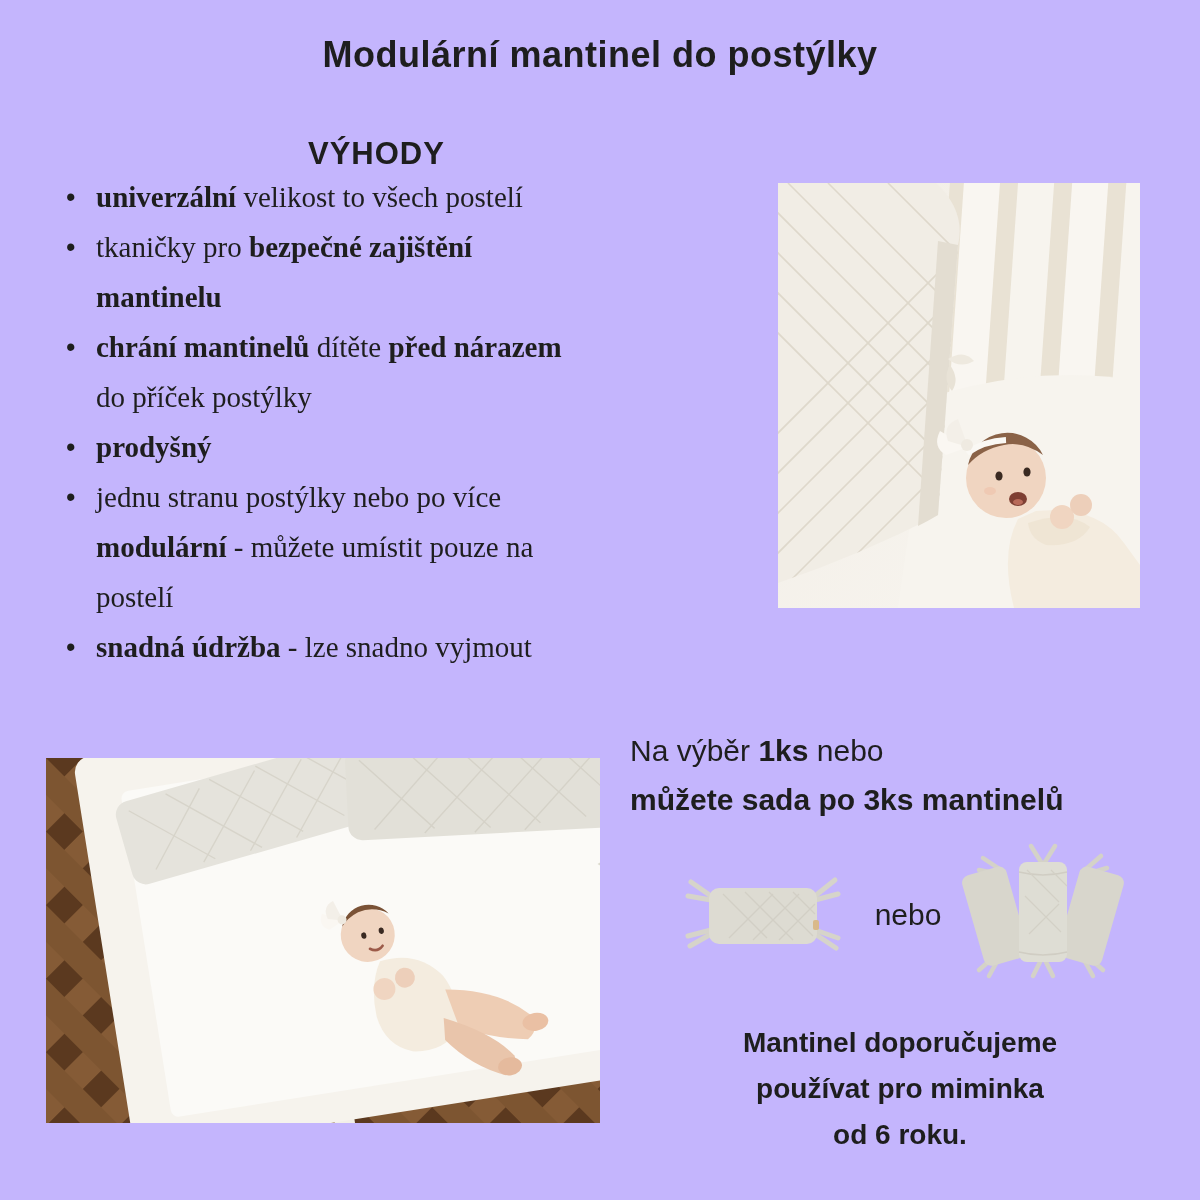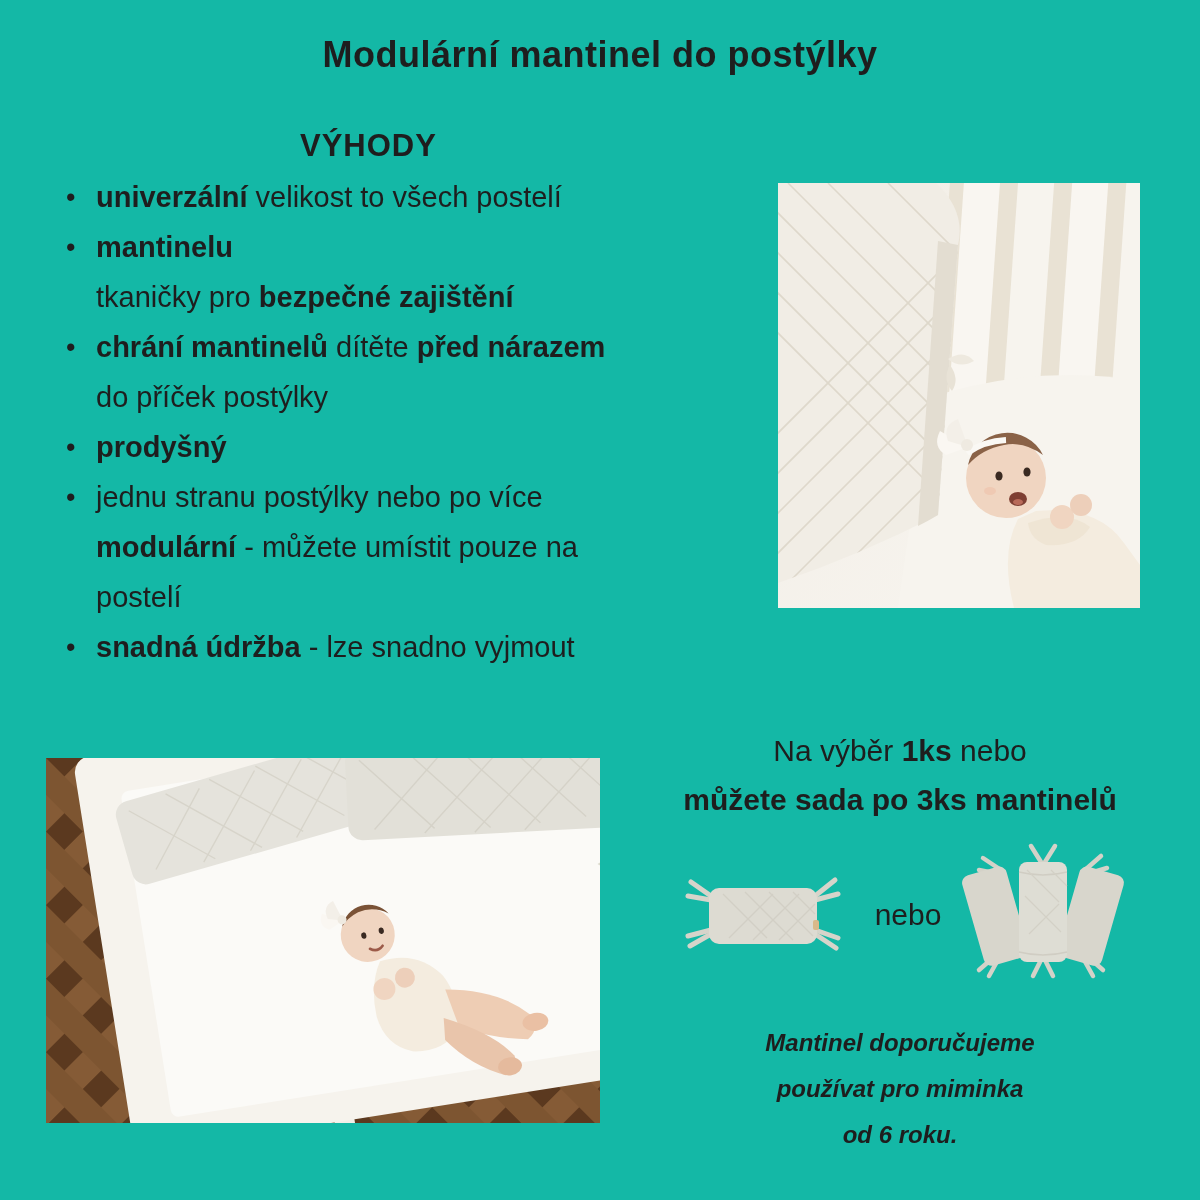--- a/index.html
+++ b/index.html
@@ -1,54 +1,54 @@
 <!DOCTYPE html>
 <html><head>
 <meta charset="utf-8">
 <style>
   html,body{margin:0;padding:0;background:#ffffff;}
   .page{
-    position:relative;width:1200px;height:1200px;background:#14b8a6;
+    position:relative;width:1200px;height:1200px;background:#c4b5fd;
     font-family:"Liberation Sans",sans-serif;color:#1e1e1e;overflow:hidden;
   }
   b{font-weight:700;}
   .title{
     position:absolute;top:34px;left:0;width:1200px;margin:0;
     text-align:center;font-size:36px;font-weight:600;letter-spacing:.5px;
   }
   .adv-heading{
-    position:absolute;top:120px;left:292px;margin:8px;
+    position:absolute;top:120px;left:292px;margin:16px;
     font-size:31px;font-weight:700;letter-spacing:1px;
   }
   .adv-list{
     position:absolute;top:172px;left:62px;width:680px;
     font-size:29px;line-height:50px;
   }
   .adv-item{display:flex;align-items:flex-start;}
   .adv-dot{flex:0 0 30px;width:30px;text-align:left;padding-left:4px;font-size:27px;line-height:50px;}
-  .adv-body{flex:1;}
+  .adv-body{flex:1;font-family:Liberation Serif, serif;}
   .adv-line{white-space:nowrap;}
   .photo{position:absolute;margin:0;padding:0;display:block;}
   .photo svg{display:block;}
   .photo-top{left:778px;top:183px;width:362px;height:425px;}
   .photo-bottom{left:46px;top:758px;width:554px;height:365px;}
   .offer{
     position:absolute;left:630px;top:726px;width:540px;
-    text-align:center;font-size:30px;line-height:49px;
+    font-size:30px;line-height:49px;
   }
   .thumb{position:absolute;}
   .thumb-single{left:683px;top:864px;}
   .thumb-set{left:955px;top:840px;}
   .nebo{
     position:absolute;left:856px;top:898px;width:104px;
     text-align:center;font-size:30px;
   }
   .note{
     position:absolute;left:630px;top:1020px;width:540px;
-    text-align:center;font-size:24px;font-weight:700;line-height:46px;font-style:italic;
+    text-align:center;font-size:28px;font-weight:700;line-height:46px;
   }
 </style>
 </head>
 <body>
 
 <div class="page">
 
   <h1 class="title">Modulární mantinel do postýlky</h1>
 
   <h2 class="adv-heading">VÝHODY</h2>
@@ -56,22 +56,22 @@
   <div class="adv-list">
       <div class="adv-item">
         <span class="adv-dot">•</span>
         <div class="adv-body">
           <div class="adv-line"><b>univerzální</b><span> velikost to všech postelí</span></div>
         </div>
       </div>
       <div class="adv-item">
         <span class="adv-dot">•</span>
         <div class="adv-body">
+          <div class="adv-line"><span>tkaničky pro </span><b>bezpečné zajištění</b></div>
           <div class="adv-line"><b>mantinelu</b></div>
-          <div class="adv-line"><span>tkaničky pro </span><b>bezpečné zajištění</b></div>
         </div>
       </div>
       <div class="adv-item">
         <span class="adv-dot">•</span>
         <div class="adv-body">
           <div class="adv-line"><b>chrání mantinelů</b><span> dítěte </span><b>před nárazem</b></div>
           <div class="adv-line"><span>do příček postýlky</span></div>
         </div>
       </div>
       <div class="adv-item">

